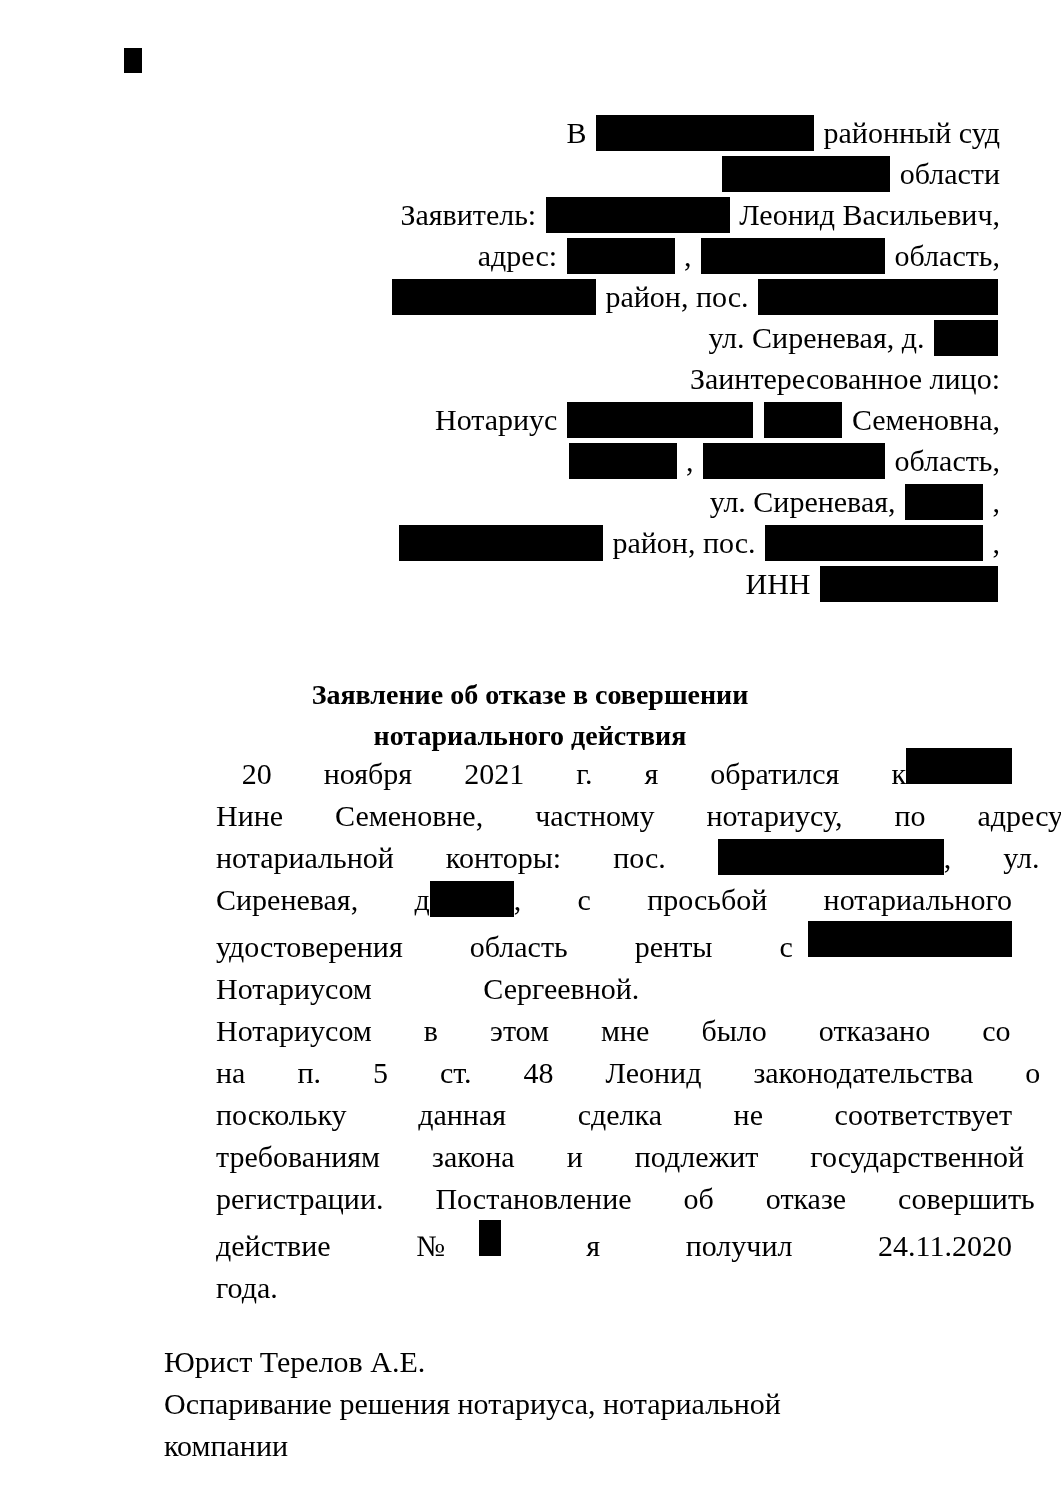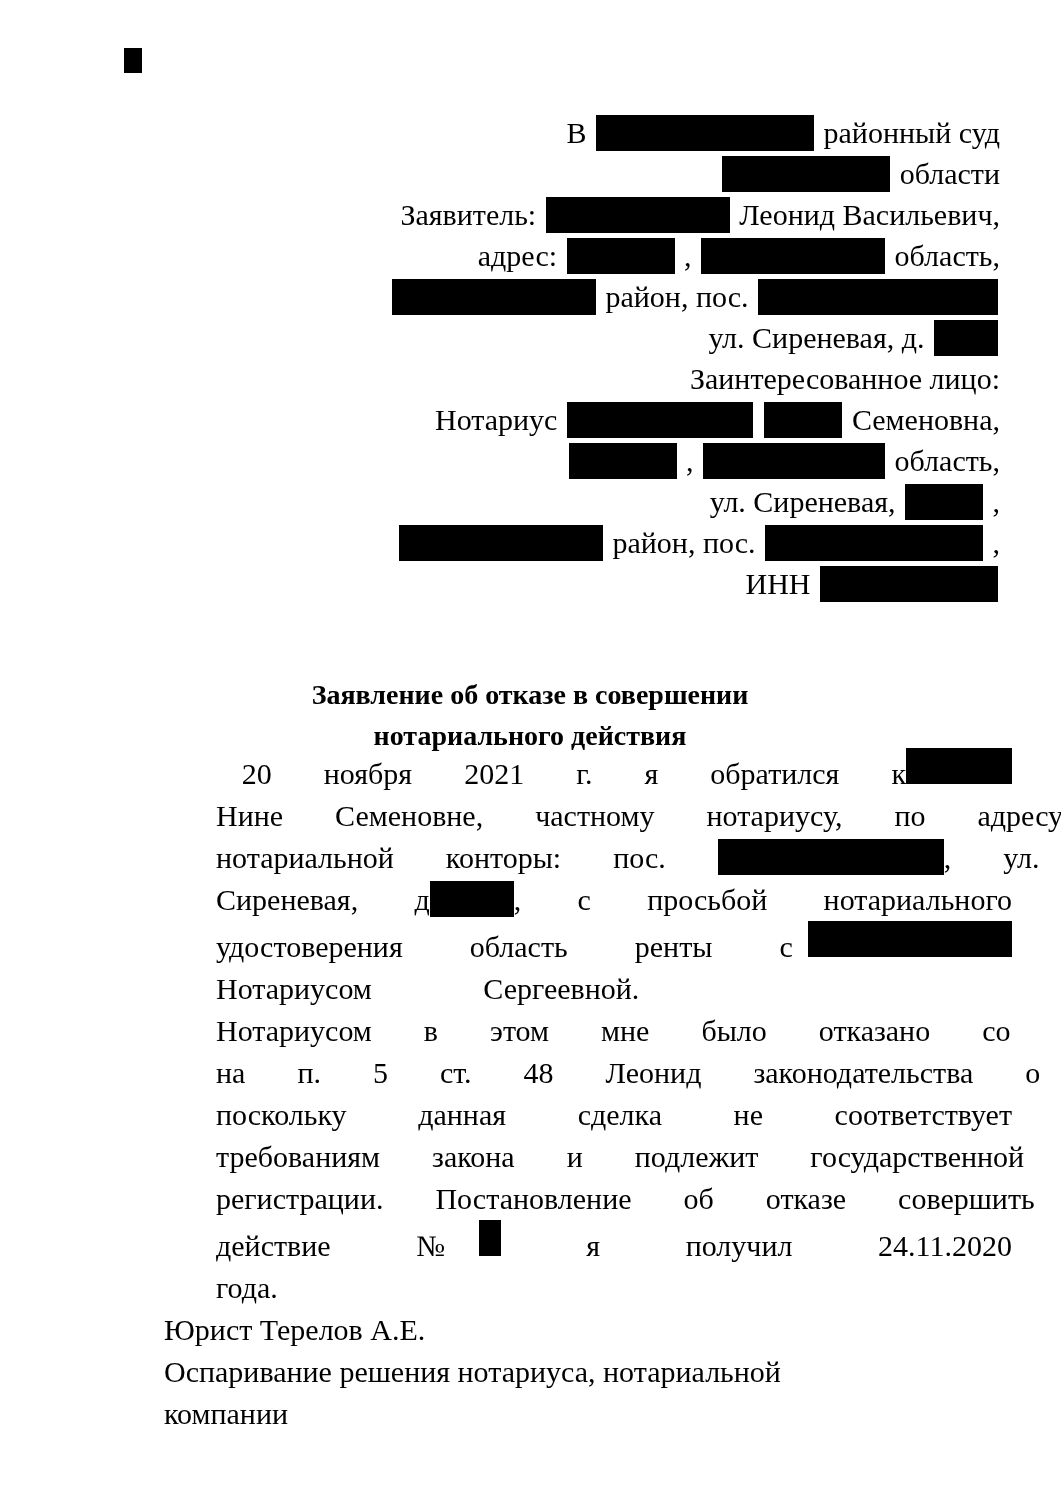--- a/index.html
+++ b/index.html
@@ -80,21 +80,21 @@
     width: 848px;
     font-size: 30px;
     line-height: 42px;
   }
   .para {
     margin: 0;
     text-align: justify;
     text-justify: inter-word;
     text-indent: 52px;
   }
-  .para.noindent { text-indent: 0; }
+  .para.noindent { text-indent: 0; margin-top: 32px; }
   
   .jline {
     display: flex;
     justify-content: space-between;
     align-items: baseline;
     width: 100%;
     white-space: nowrap;
   }
   .jline.last { justify-content: flex-start; }
   .jline > span { display: inline-block; }

